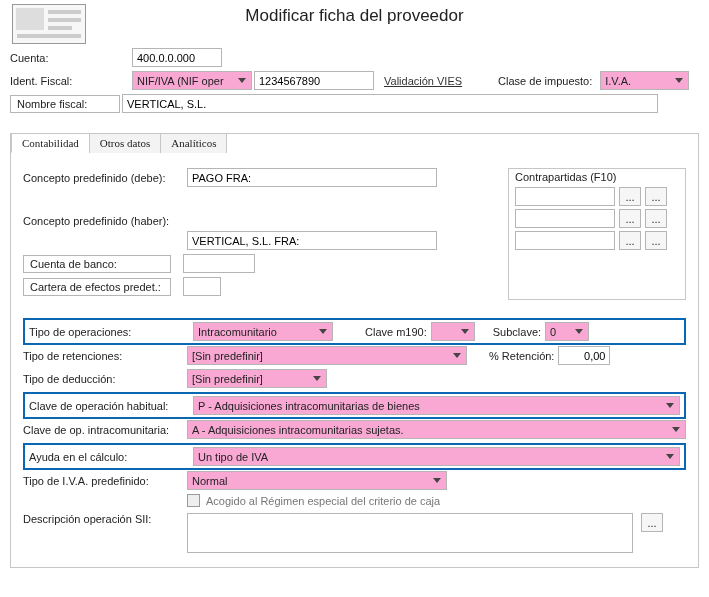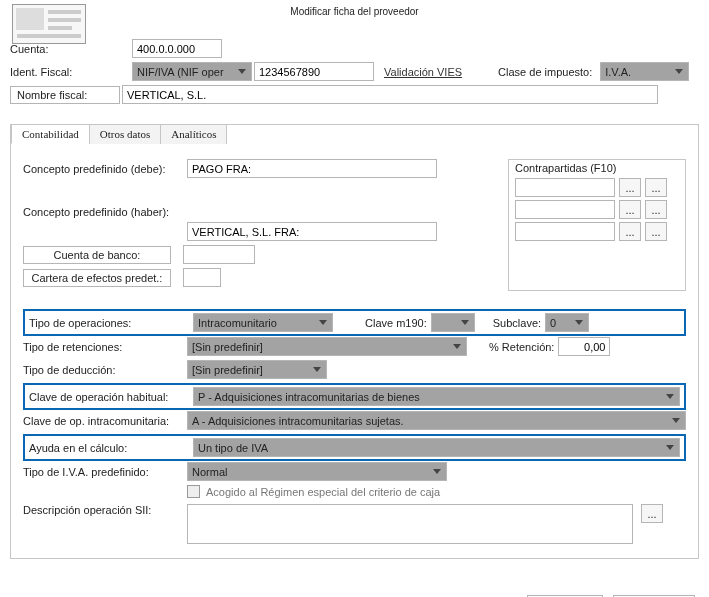--- a/index.html
+++ b/index.html
@@ -5,21 +5,21 @@
   * { box-sizing: border-box; }
   body {
     margin: 0;
     font-family: "Segoe UI", Tahoma, sans-serif;
     font-size: 11px;
     color: #222;
     background: #fff;
     width: 709px;
   }
   .window { padding: 0 10px 10px 10px; }
-  .title-row { text-align: center; padding: 6px 0 4px 0; font-size: 10px; }
+  .title-row { text-align: center; padding: 6px 0 4px 0; font-size: 17px; }
   .top-icon {
     position: absolute;
     left: 12px;
     top: 4px;
     width: 74px;
     height: 40px;
     border: 1px solid #999;
     background: #f7f7f7;
   }
   .top-icon::before {
@@ -46,21 +46,21 @@
   .txt {
     border:1px solid #b5b5b5;
     background:#fff;
     height: 19px;
     padding: 1px 4px;
     font-family: inherit;
     font-size: 11px;
   }
   .sel {
     border:1px solid #b5b5b5;
-    background:#a3a3a3;
+    background:#f9a8d4;
     height:19px;
     display:flex;
     align-items:center;
     padding: 0 2px 0 4px;
     position:relative;
   }
   .sel .caret {
     margin-left:auto;
     width:14px;
     display:flex;
@@ -82,21 +82,21 @@
     border-bottom:none;
     padding: 3px 10px;
     background:#f3f3f3;
     margin-right:-1px;
     font-size:11px;
   }
   .tab.active { background:#fff; border-bottom:1px solid #fff; }
   .form-area { padding-top: 14px; }
   .frow { display:flex; align-items:center; margin-bottom:4px; gap:4px; }
   .flbl { width: 160px; }
-  .flbl-box { border:1px solid #b5b5b5; padding:2px 6px; display:inline-block; background:#fff;text-align:center; }
+  .flbl-box { border:1px solid #b5b5b5; padding:2px 6px; display:inline-block; background:#fff; }
   .hl-blue { border:2px solid #0a67b3; padding:2px 4px; margin:1px 0; }
   .counter { border:1px solid #c6c6c6; padding:2px 6px 6px 6px; width:178px; }
   .counter .title { margin-bottom:4px; }
   .crow { display:flex; gap:4px; margin-bottom:3px; }
   .btn-dots {
     border:1px solid #b5b5b5;
     width:22px; height:19px;
     display:flex; align-items:center; justify-content:center;
     background:#f6f6f6;
   }

